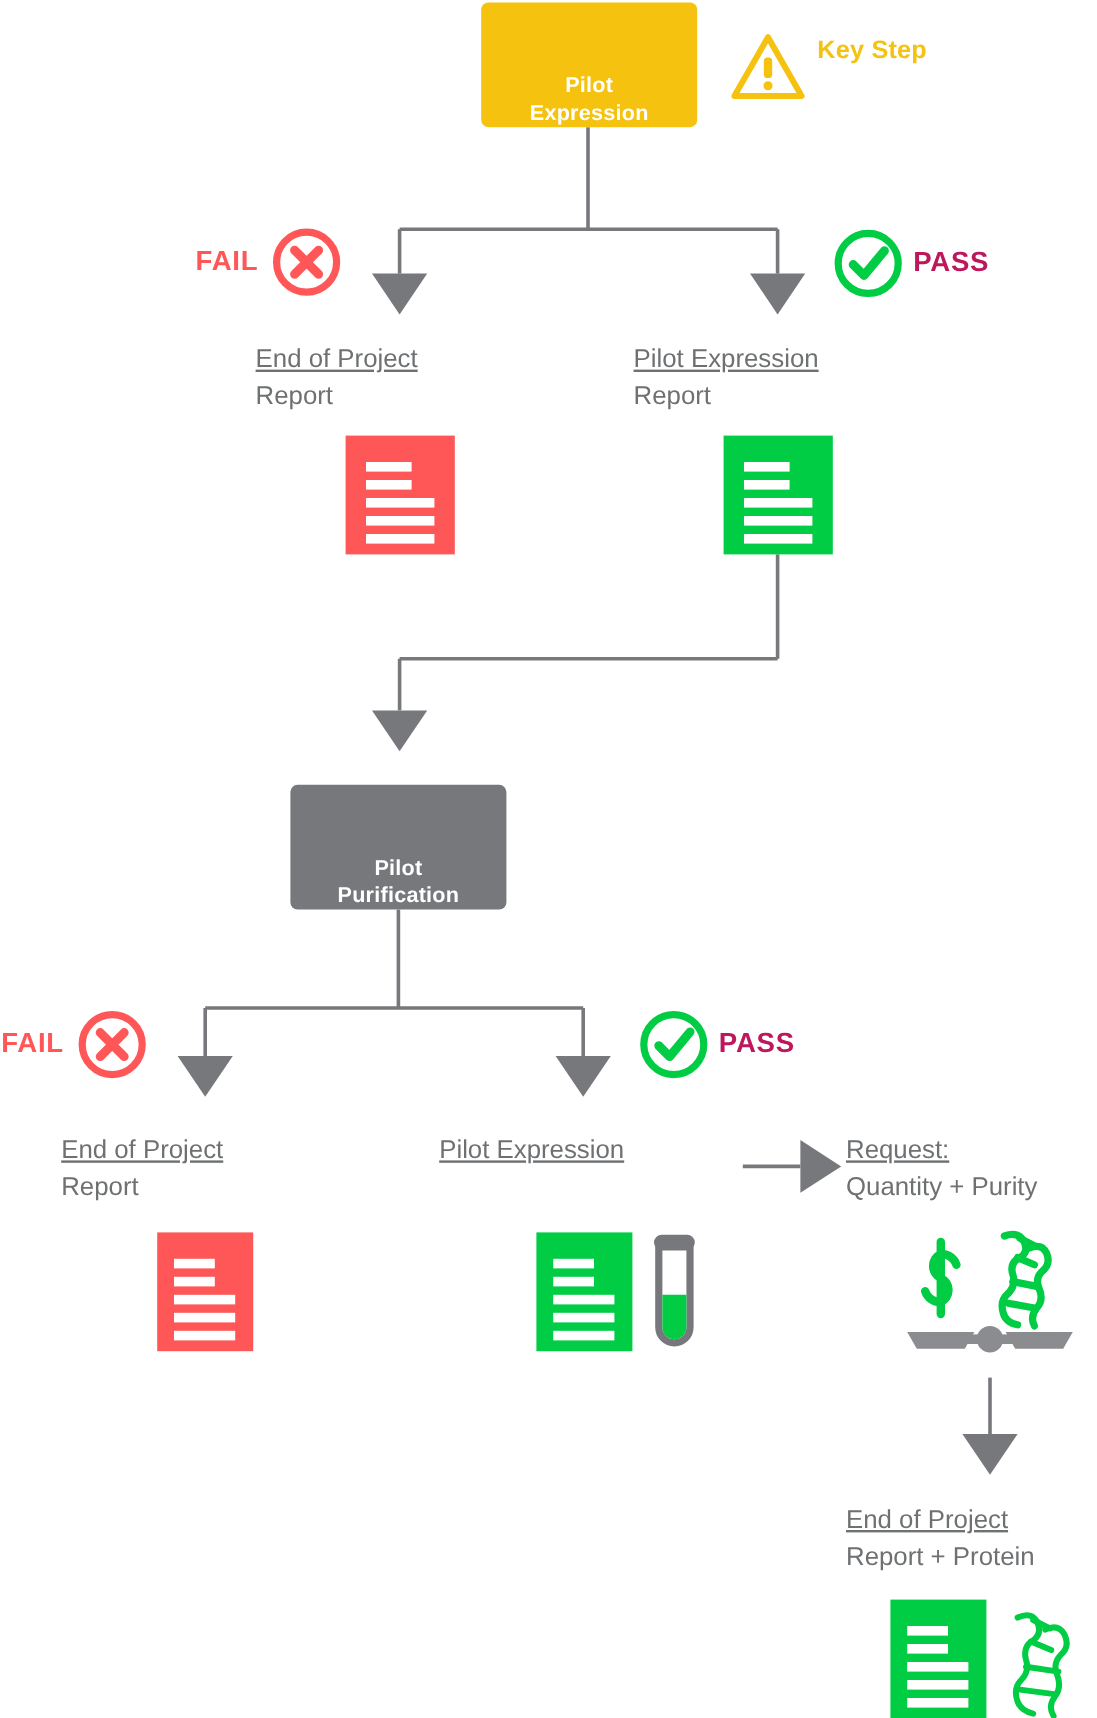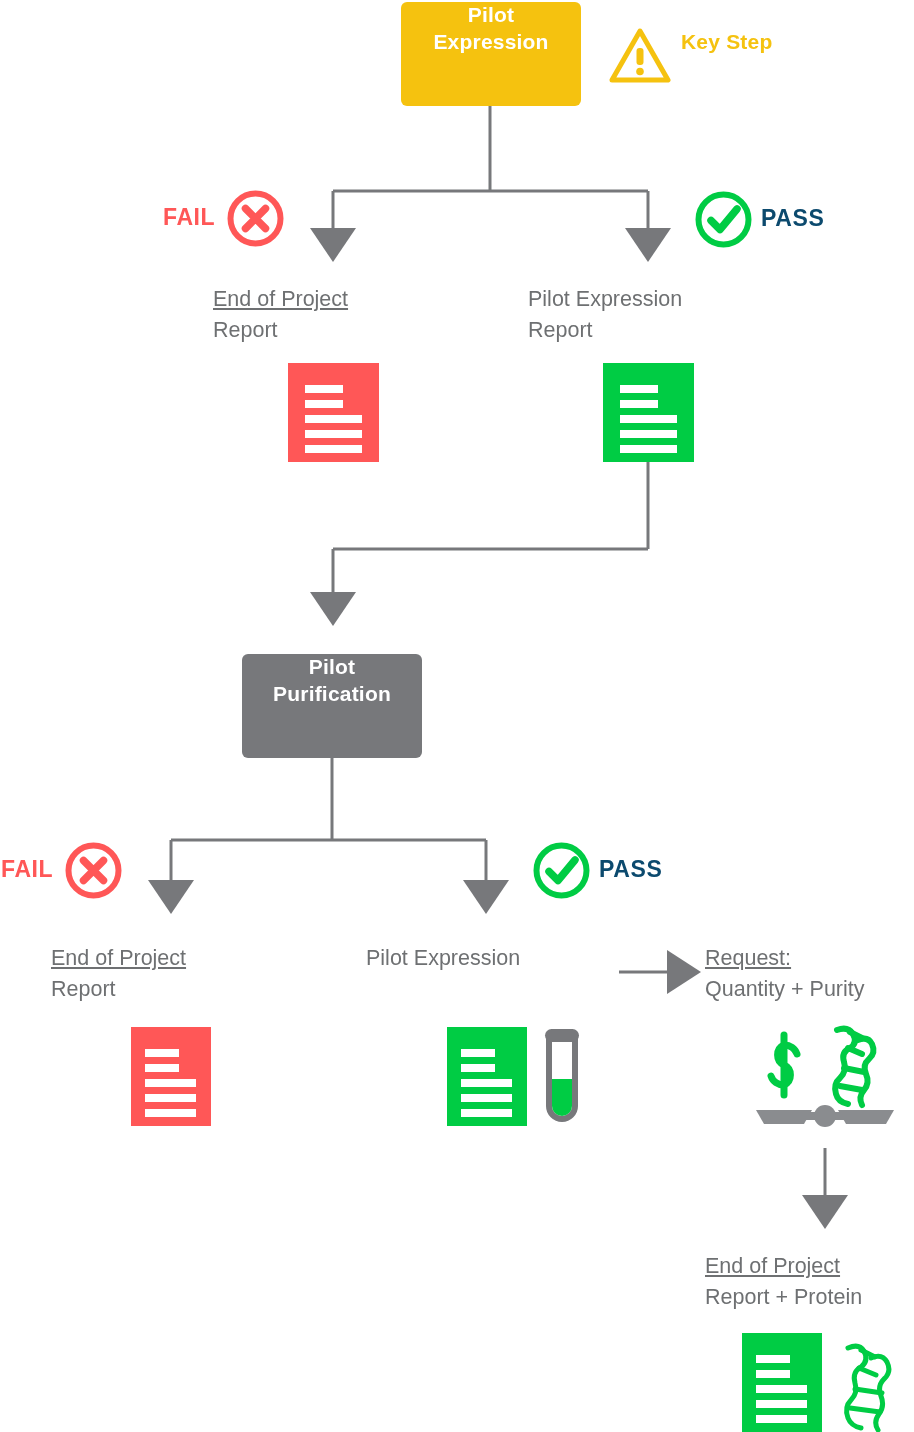--- a/index.html
+++ b/index.html
@@ -12,57 +12,57 @@
   }
   #canvas { position:absolute; left:0; top:0; width:914px; height:1432px; }
 
   .abs { position:absolute; }
 
   
   .proc-box {
     position:absolute;
     border-radius:6px;
     display:flex;
-    align-items:flex-start;
+    align-items:flex-end;
     justify-content:center;
     text-align:center;
     color:#ffffff;
     font-weight:bold;
-    font-size:21px;
+    font-size:18px;
     line-height:1.28;
     letter-spacing:0.2px;
   }
 
   
   .node-label {
     position:absolute;
     text-align:left;
     color:#6e7072;
     font-size:21.5px;
     line-height:1.43;
     white-space:nowrap;
   }
-  .node-label .l1 { display:block; }
+  .node-label .l1 { display:block;text-decoration:underline; }
   .node-label .l2 { display:block; }
   .node-label.underline-first .l1 {
     text-decoration:underline;
     text-underline-offset:2px;
     text-decoration-thickness:2px;
   }
 
   
   .status-word {
     position:absolute;
     font-weight:bold;
     font-size:23px;
     letter-spacing:0.6px;
     white-space:nowrap;
   }
   .status-word.fail { color:#ff5757; }
-  .status-word.pass { color:#0c4a6e; }
+  .status-word.pass { color:#be185d; }
   .keystep-word {
     position:absolute;
     font-weight:bold;
     font-size:21px;
     color:#f5c20f;
     letter-spacing:0.2px;
     white-space:nowrap;
   }
 
   svg { display:block; overflow:visible; }

